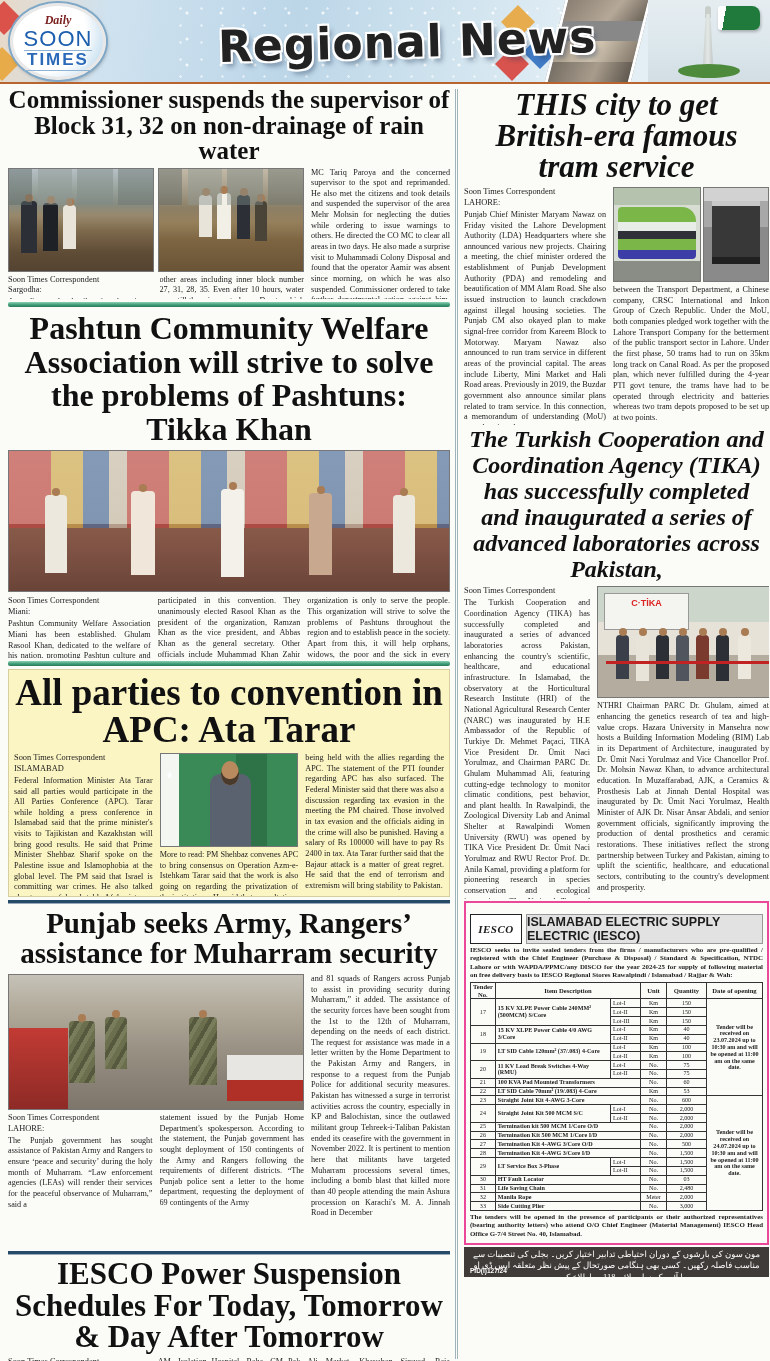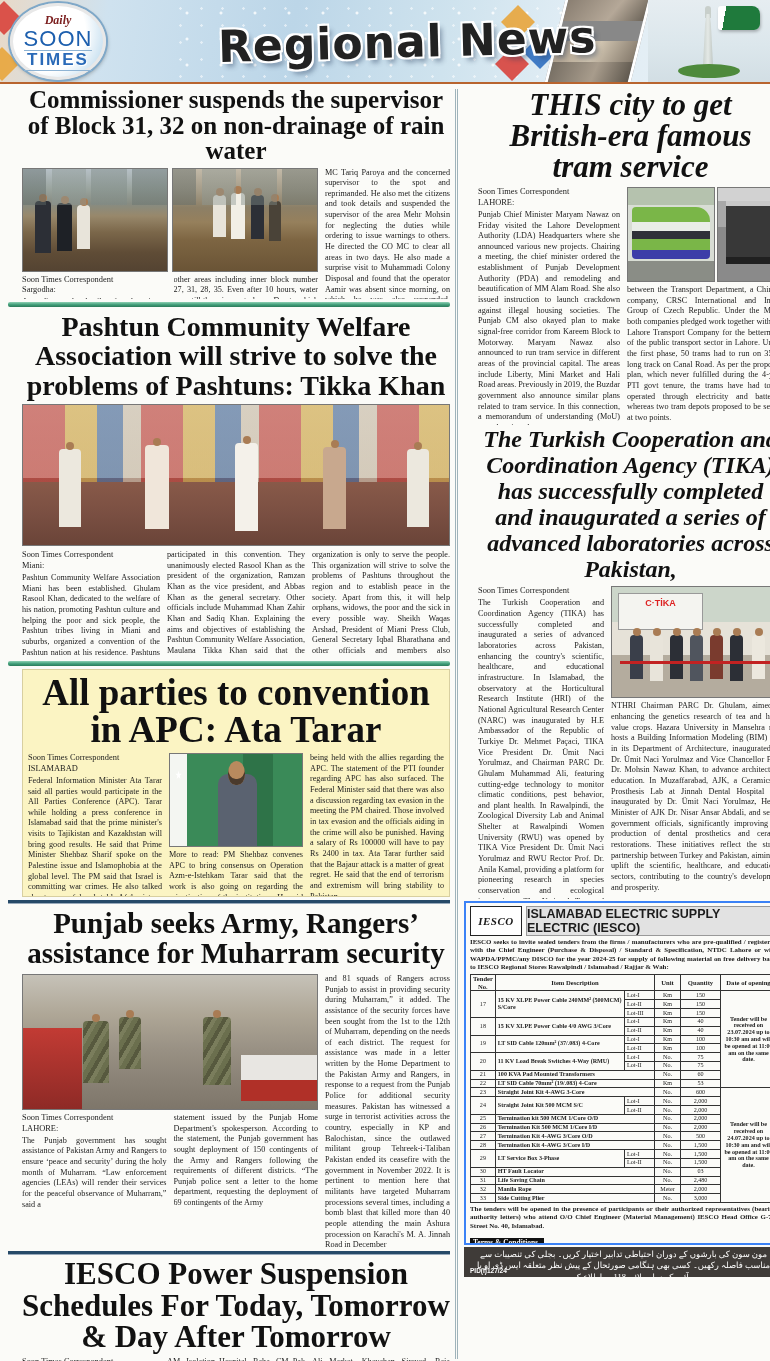--- a/index.html
+++ b/index.html
@@ -41,21 +41,21 @@
   .minar-flag { position:absolute; left:70px; bottom:52px; width:42px; height:24px;
     background:linear-gradient(100deg,#ffffff 0 18%,#1f7a3c 18% 100%); border-radius:3px 8px 6px 3px;
     box-shadow:1px 2px 3px rgba(0,0,0,.25); }
   .minar-base { position:absolute; left:30px; bottom:4px; width:62px; height:14px; background:#4e8a3c; border-radius:50%; }
   
   .content { flex:1; display:flex; padding:3px 2px 0 2px; min-height:0; }
   .col-left { width:452px; flex:none; display:flex; flex-direction:column; padding:0 4px 0 6px; min-height:0; }
   .vrule { flex:none; width:3px; border-left:1px solid #9fb3ba; border-right:1px solid #9fb3ba; margin:2px 1px; }
   .col-right { flex:1; display:flex; flex-direction:column; padding:0 5px 0 5px; min-height:0;
     border-right:4px double #9fb3ba; }
-  article { overflow:hidden; flex:none;margin-left:14px; }
+  article { overflow:hidden; flex:none; }
   h2 { font-weight:bold; text-align:center; color:#111; }
   .byline { font-size:8.4px; line-height:1.3; margin-bottom:1px; }
   .body-p { font-size:8.2px; line-height:1.3; text-align:justify; }
   .trow { display:flex; gap:7px; }
   .tcol { flex:1; min-width:0; overflow:hidden; }
   .photo { position:relative; overflow:hidden; border:1px solid #777; flex:none; }
   .person { position:absolute; border-radius:4px 4px 0 0; background:#2c2f36; }
   .person::before { content:''; position:absolute; top:-7px; left:50%; margin-left:-4px; width:8px; height:8px; border-radius:50%; background:#a97c54; }
   .divider-green { height:5px; margin:3px 0; flex:none;
     background:linear-gradient(180deg,#8fd0b4,#3f9d78 55%,#2c7a5b); border-radius:2px; }
@@ -65,21 +65,21 @@
   .art-commissioner h2 { font-size:25px; line-height:1.02; margin-bottom:4px; }
   .comm-left { width:296px; flex:none; }
   .comm-photos { display:flex; gap:4px; margin-bottom:3px; }
   .comm-photos .photo { width:146px; height:104px; }
   .ph-flood1 { background:linear-gradient(180deg,#b6c0c6 0%,#99a39d 20%,#878c82 34%,#98886b 46%,#7b674a 62%,#5f4c36 82%,#544332 100%); }
   .ph-flood2 { background:linear-gradient(180deg,#c2b9a8 0%,#a39a86 22%,#8c7f66 38%,#96805c 52%,#7d6542 70%,#6a5436 100%); }
   .ph-flood1::after,.ph-flood2::after { content:''; position:absolute; left:0; top:0; right:0; height:36%; opacity:.45;
     background:linear-gradient(90deg,#5f6a68 0 16%,transparent 16% 20%,#8d9894 20% 44%,transparent 44% 47%,#7e8a86 47% 72%,transparent 72% 76%,#68736f 76% 100%); }
   
   .art-pashtun { height:348px; }
-  .art-pashtun h2 { font-size:28px; line-height:1.05; margin:2px 0 4px 0; }
+  .art-pashtun h2 { font-size:32px; line-height:1.05; margin:2px 0 4px 0; }
   .ph-pashtun { width:100%; height:142px; margin-bottom:4px;
     background:linear-gradient(180deg,#d8cfc2 0%,#cfc4b4 52%,#8a5b4a 52%,#7a4f42 78%,#6a4438 100%); }
   .ph-pashtun::before { content:''; position:absolute; left:0; top:0; right:0; height:55%; opacity:.55;
     background:repeating-linear-gradient(90deg,#c9403f 0 42px,#e0b84e 42px 74px,#3f6fae 74px 100px,#d8d0c0 100px 118px); }
   
   .art-apc { height:228px; background:#fbf4c3; border:1px solid #d8cfa0; padding:2px 5px; }
   .art-apc h2 { font-size:37px; line-height:1.0; margin:2px 0 5px 0; }
   .ph-tarar { width:100%; height:94px; margin-bottom:3px;
     background:linear-gradient(90deg,#f4f6f2 0 13%,#3a8a58 13% 55%,#2e7348 55% 78%,#3a8a58 78% 100%); }
   .ph-tarar::before { content:''; position:absolute; left:4%; top:18%; width:5%; height:10%; background:#fff;
@@ -113,21 +113,21 @@
   .ph-tram-bw { width:66px; height:95px; background:linear-gradient(180deg,#d2d2d2 0 14%,#a8a8a8 14% 42%,#8a8a8a 42% 100%); }
   .tram-bw-body { position:absolute; left:12%; top:14%; width:76%; height:68%; background:#383838; box-shadow:inset 0 5px 0 #c8c8c8, inset 0 -7px 0 #202020; }
   
   .art-tika { height:474px; }
   .art-tika h2 { font-size:24px; line-height:1.08; font-style:italic; margin:2px 0 4px 0; }
   .ph-tika { width:196px; height:112px; background:linear-gradient(180deg,#ccd6ca 0 32%,#e6e2d8 32% 62%,#b4ac9e 62% 100%); }
   .tika-banner { position:absolute; left:3%; top:5%; width:44%; height:34%; background:#f4f4f0; border:1px solid #999;
     font-family:"Liberation Sans",sans-serif; font-weight:bold; color:#d22; font-size:9px; text-align:center; padding-top:4px; }
   .tika-ribbon { position:absolute; left:4%; bottom:30%; width:92%; height:3px; background:#c22222; }
   
-  .tender { border:2px solid #3b82f6; padding:3px 4px; font-family:"Liberation Serif",serif; height:344px; overflow:hidden; flex:none; margin-top:2px; }
+  .tender { border:2px solid #ec4899; padding:11px 4px; font-family:"Liberation Serif",serif; height:344px; overflow:hidden; flex:none; margin-top:2px; }
   .tender-head { display:flex; align-items:stretch; gap:4px; margin-bottom:2px; }
   .iesco-logo { width:52px; border:1.5px solid #222; background:#fff; display:flex; align-items:center; justify-content:center;
     font-style:italic; font-weight:bold; font-size:11px; color:#1a1a1a; letter-spacing:.5px; }
   .tender-company { flex:1; background:#e2e2e2; border:1px solid #999; display:flex; align-items:center; justify-content:center;
     font-family:"Liberation Sans",sans-serif; font-weight:bold; font-size:12.5px; }
   .tender-title { text-align:center; font-family:"Liberation Sans",sans-serif; font-weight:bold; font-size:15px;
     text-decoration:underline; letter-spacing:1px; margin:1px 0 2px 0; }
   .tender-intro { font-size:6.9px; line-height:1.22; text-align:justify; font-weight:bold; margin-bottom:2px; }
   .tender table { width:100%; border-collapse:collapse; font-size:6.1px; line-height:1.12; }
   .tender th,.tender td { border:1px solid #333; padding:0.5px 2px; vertical-align:middle; }

